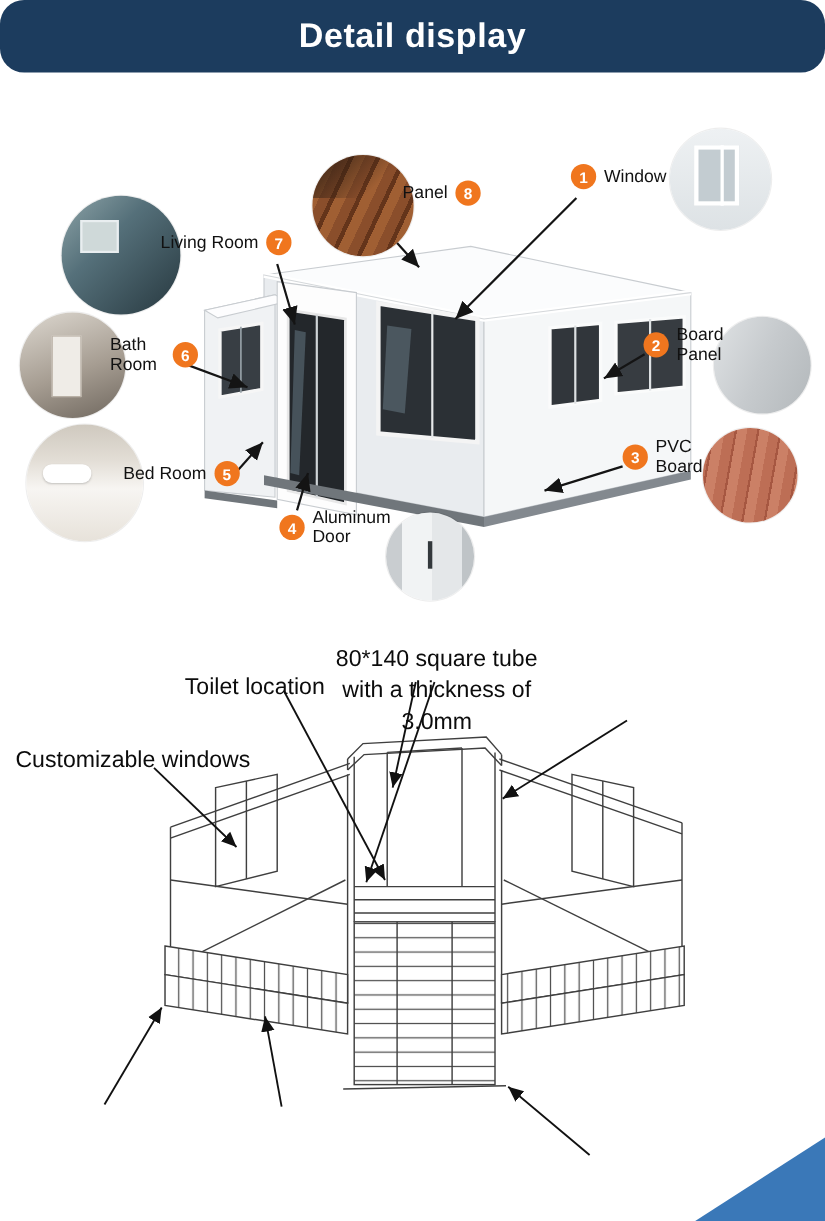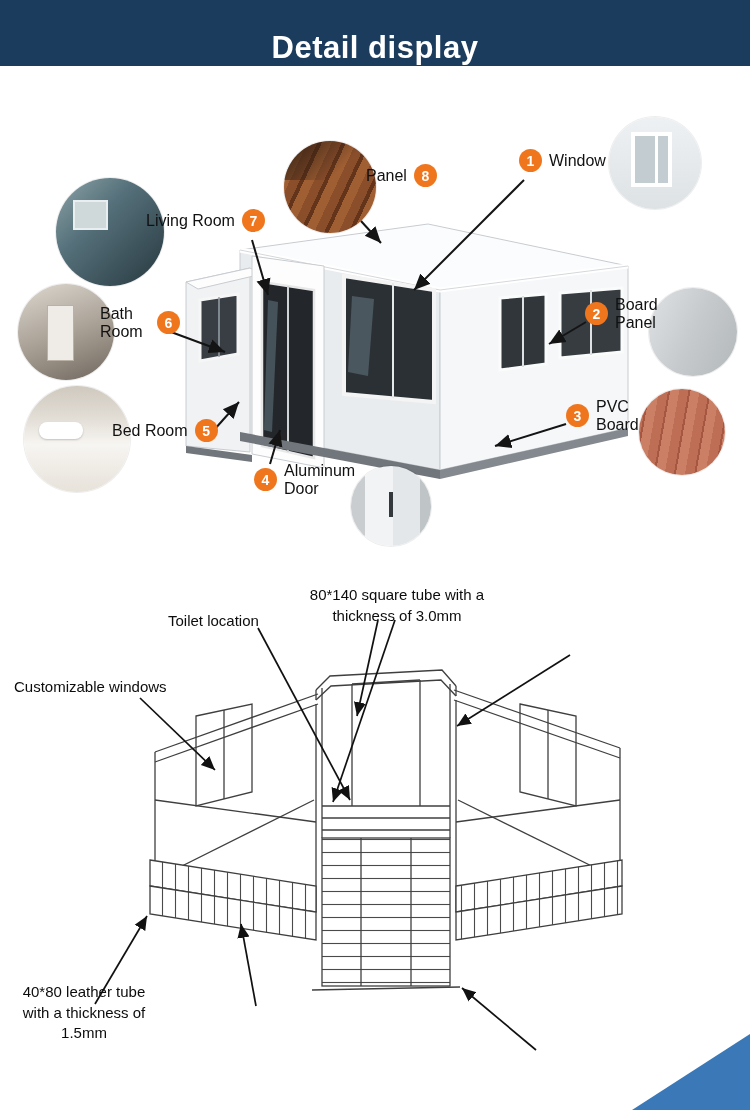--- a/index.html
+++ b/index.html
@@ -6,21 +6,21 @@
     --badge-orange:#f0761e;
     --header-navy:#1c3c5e;
     --corner-blue:#3a78b8;
   }
   *{box-sizing:border-box;margin:0;padding:0}
   body{background:#fff;font-family:"Liberation Sans",sans-serif;}
   .page{position:relative;width:750px;height:1110px;margin:0 auto;background:#ffffff;overflow:hidden;}
 
   
   .header{position:absolute;left:0;top:0;width:750px;height:66px;background:var(--header-navy);
-          display:flex;align-items:flex-end;justify-content:center;z-index:5;}
+          display:flex;align-items:center;justify-content:center;z-index:5;border-radius:22px;}
   .header .title{color:#ffffff;font-size:31px;font-weight:bold;letter-spacing:.5px;}
 
   
   svg.house,svg.harrows{position:absolute;left:0;top:0;width:750px;height:560px;}
   svg.house{z-index:1}
   svg.harrows{z-index:3;pointer-events:none}
   svg.wire{position:absolute;left:0;top:560px;width:750px;height:550px;z-index:1;}
 
   
   .photo{position:absolute;border-radius:50%;overflow:hidden;z-index:2;box-shadow:0 0 0 1px rgba(0,0,0,.07);}
@@ -50,21 +50,21 @@
   .c1{left:519px;top:149px}
   .c2{left:585px;top:296px}
   .c3{left:566px;top:398px}
   .c4{left:254px;top:462px}
   .c5{left:112px;top:419px}
   .c6{left:100px;top:305px}
   .c7{left:146px;top:209px}
   .c8{left:366px;top:164px}
 
   
-  .ann{position:absolute;font-size:15px;color:#0c0c0c;line-height:1.38;z-index:4;}
+  .ann{position:absolute;font-size:21px;color:#0c0c0c;line-height:1.38;z-index:4;}
   .a-toilet{left:168px;top:611px;white-space:nowrap;}
   .a-80140{left:298px;top:585px;width:198px;text-align:center;}
   .a-80100{left:524px;top:620px;width:200px;text-align:center;}
   .a-custom{left:14px;top:677px;white-space:nowrap;text-align:right;}
   .a-leather{left:8px;top:982px;width:152px;text-align:center;}
   .a-square{left:188px;top:1008px;width:186px;text-align:center;}
   .a-folded{left:505px;top:1042px;width:196px;text-align:center;}
 
   
   .corner{position:absolute;right:0;bottom:0;width:0;height:0;z-index:3;
@@ -246,16 +246,15 @@
       <line x1="140" y1="138" x2="215" y2="210" marker-end="url(#ah2)"></line>
       <line x1="95" y1="444" x2="147" y2="356" marker-end="url(#ah2)"></line>
       <line x1="256" y1="446" x2="241" y2="364" marker-end="url(#ah2)"></line>
       <line x1="536" y1="490" x2="462" y2="428" marker-end="url(#ah2)"></line>
     </g>
   </svg>
 
   <div class="ann a-toilet">Toilet location</div>
   <div class="ann a-80140">80*140 square tube with a thickness of 3.0mm</div>
   <div class="ann a-custom">Customizable windows</div>
-  <div class="ann a-leather">40*80 leather tube with a thickness of 1.5mm</div>
 
   <div class="corner"></div>
 </div>
 
 </body></html>

